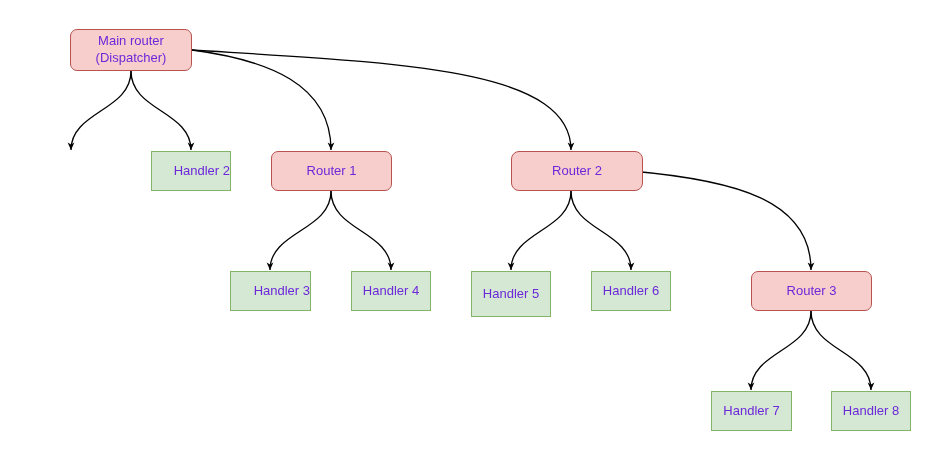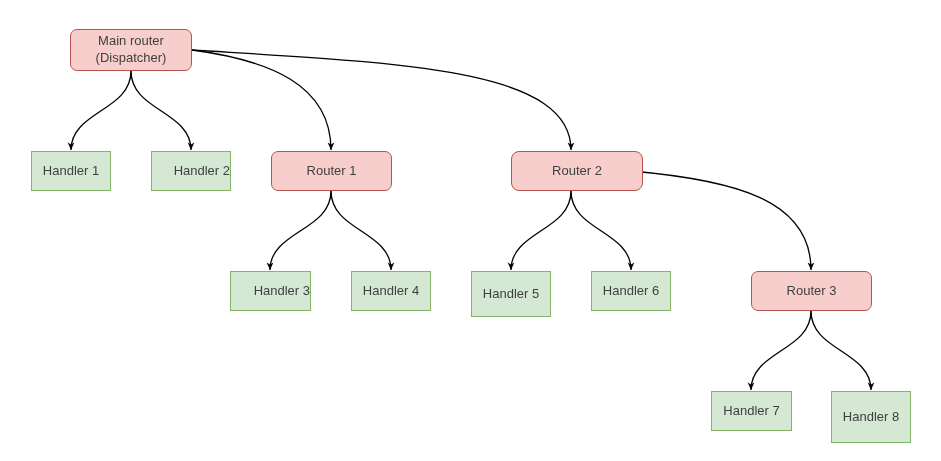--- a/index.html
+++ b/index.html
@@ -22,21 +22,21 @@
     height: 461px;
   }
   .node {
     position: absolute;
     box-sizing: border-box;
     display: flex;
     align-items: center;
     justify-content: center;
     text-align: center;
     font-size: 13px;
-    color: #404040;
+    color: #6d28d9;
     line-height: 1.3;
   }
   .node .label {
     white-space: pre-line;
   }
   .router {
     background: #f8cecc;
     border: 1px solid #b85450;
     border-radius: 7px;
   }
@@ -70,23 +70,20 @@
       <path d="M811,311 C811,351 751,351 751,390" marker-end="url(#arrow)"></path>
       <path d="M811,311 C811,351 871,351 871,390" marker-end="url(#arrow)"></path>
     </g>
   </svg>
 
   <div class="node router" style="left:70px; top:29px; width:122px; height:42px;">
     <span class="label">Main router
 (Dispatcher)</span>
   </div>
 
-  <div class="node handler" style="left:31px; top:151px; width:80px; height:40px;">
-    <span class="label">Handler 1</span>
-  </div>
 
   <div class="node handler" style="left:151px; top:151px; width:80px; height:40px;justify-content:flex-end;">
     <span class="label">Handler 2</span>
   </div>
 
   <div class="node router" style="left:271px; top:151px; width:121px; height:40px;">
     <span class="label">Router 1</span>
   </div>
 
   <div class="node router" style="left:511px; top:151px; width:132px; height:40px;border-radius:8px;">
@@ -110,17 +107,17 @@
   </div>
 
   <div class="node router" style="left:751px; top:271px; width:121px; height:40px;">
     <span class="label">Router 3</span>
   </div>
 
   <div class="node handler" style="left:711px; top:391px; width:81px; height:40px;">
     <span class="label">Handler 7</span>
   </div>
 
-  <div class="node handler" style="left:831px; top:391px; width:80px; height:52px;">
+  <div class="node handler" style="left:831px; top:391px; width:80px; height:40px;">
     <span class="label">Handler 8</span>
   </div>
 
 </div>
 
 </body></html>

